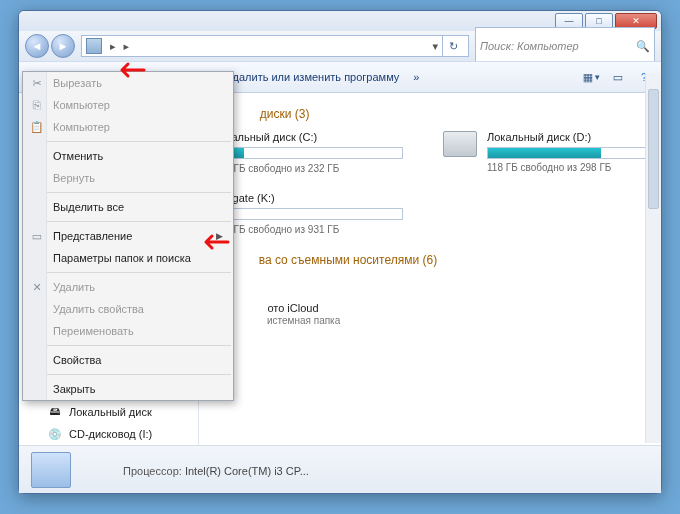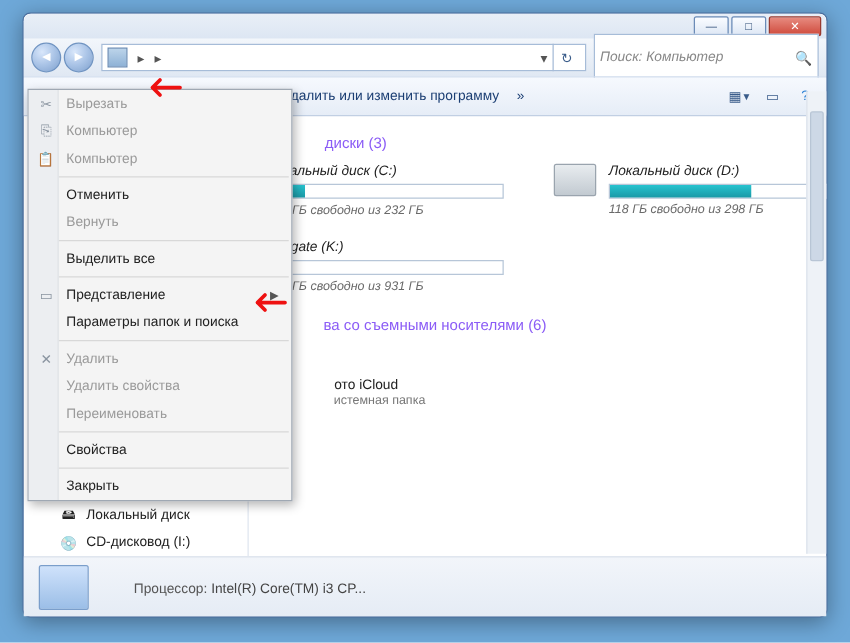--- a/index.html
+++ b/index.html
@@ -30,23 +30,23 @@
 .tb-right { margin-left:auto; display:flex; gap:8px; align-items:center; }
 .tb-ico { width:18px; height:18px; display:flex; align-items:center; justify-content:center; color:#3a5c8a; border:1px solid transparent; border-radius:2px; }
 
 
 .body { flex:1; display:flex; overflow:hidden; }
 .sidebar { width:180px; border-right:1px solid #e0e6ef; background:#fff; padding:6px 0; overflow:hidden; }
 .sb-item { display:flex; align-items:center; gap:6px; padding:3px 10px 3px 28px; color:#222; cursor:default; }
 .sb-ico { width:16px; height:16px; display:flex; align-items:center; justify-content:center; }
 
 .content { flex:1; padding:10px 14px; position:relative; overflow:hidden; }
-.section-hdr { color:#8b5cf6; font-size:12px; margin:4px 0 10px 0; }
+.section-hdr { color:#a16207; font-size:12px; margin:4px 0 10px 0; }
 .drives-row { display:flex; gap:40px; margin-bottom:18px; }
-.drive { width:190px;font-style:italic; }
+.drive { width:190px; }
 .drive-name { color:#222; margin-bottom:4px; }
 .drive-bar { width:100%; height:12px; border:1px solid #b7c6d8; background:#fff; position:relative; margin-bottom:3px; }
 .drive-fill { position:absolute; left:0; top:0; bottom:0; background:linear-gradient(#27c3cf,#1a9aa7); }
 .drive-stat { color:#6a6a6a; font-size:10px; }
 .drive-ico { width:34px; height:26px; background:linear-gradient(#e8ecef,#c2cad1); border:1px solid #9aa4ae; border-radius:2px; margin-right:8px; float:left; }
 .drive.with-ico .drive-name,.drive.with-ico .drive-bar,.drive.with-ico .drive-stat { margin-left:44px; }
 
 .folder-row { display:flex; align-items:center; gap:10px; margin-top:0; }
 .folder-ico { width:36px; height:30px; background:linear-gradient(#fde9a5,#f6c94f); border:1px solid #d3a636; border-radius:2px; }
 .folder-txt .t1 { color:#222; }
@@ -180,21 +180,21 @@
           <div class="t1"><span style="visibility:hidden">Ф</span>ото iCloud</div>
           <div class="t2"><span style="visibility:hidden">С</span>истемная папка</div>
         </div>
       </div>
     </div>
   </div>
 
   <div class="statusbar">
     <div class="pc-ico"></div>
     <div>
-      <div style="margin-top:2px; margin-left:24px;">
+      <div style="margin-top:2px; margin-left:40px;">
         <span class="stat-label">Процессор:</span>
         <span class="stat-val">Intel(R) Core(TM) i3 CP...</span>
       </div>
     </div>
   </div>
 
   <div class="scrollbar-v">
     <div class="thumb"></div>
   </div>
 

